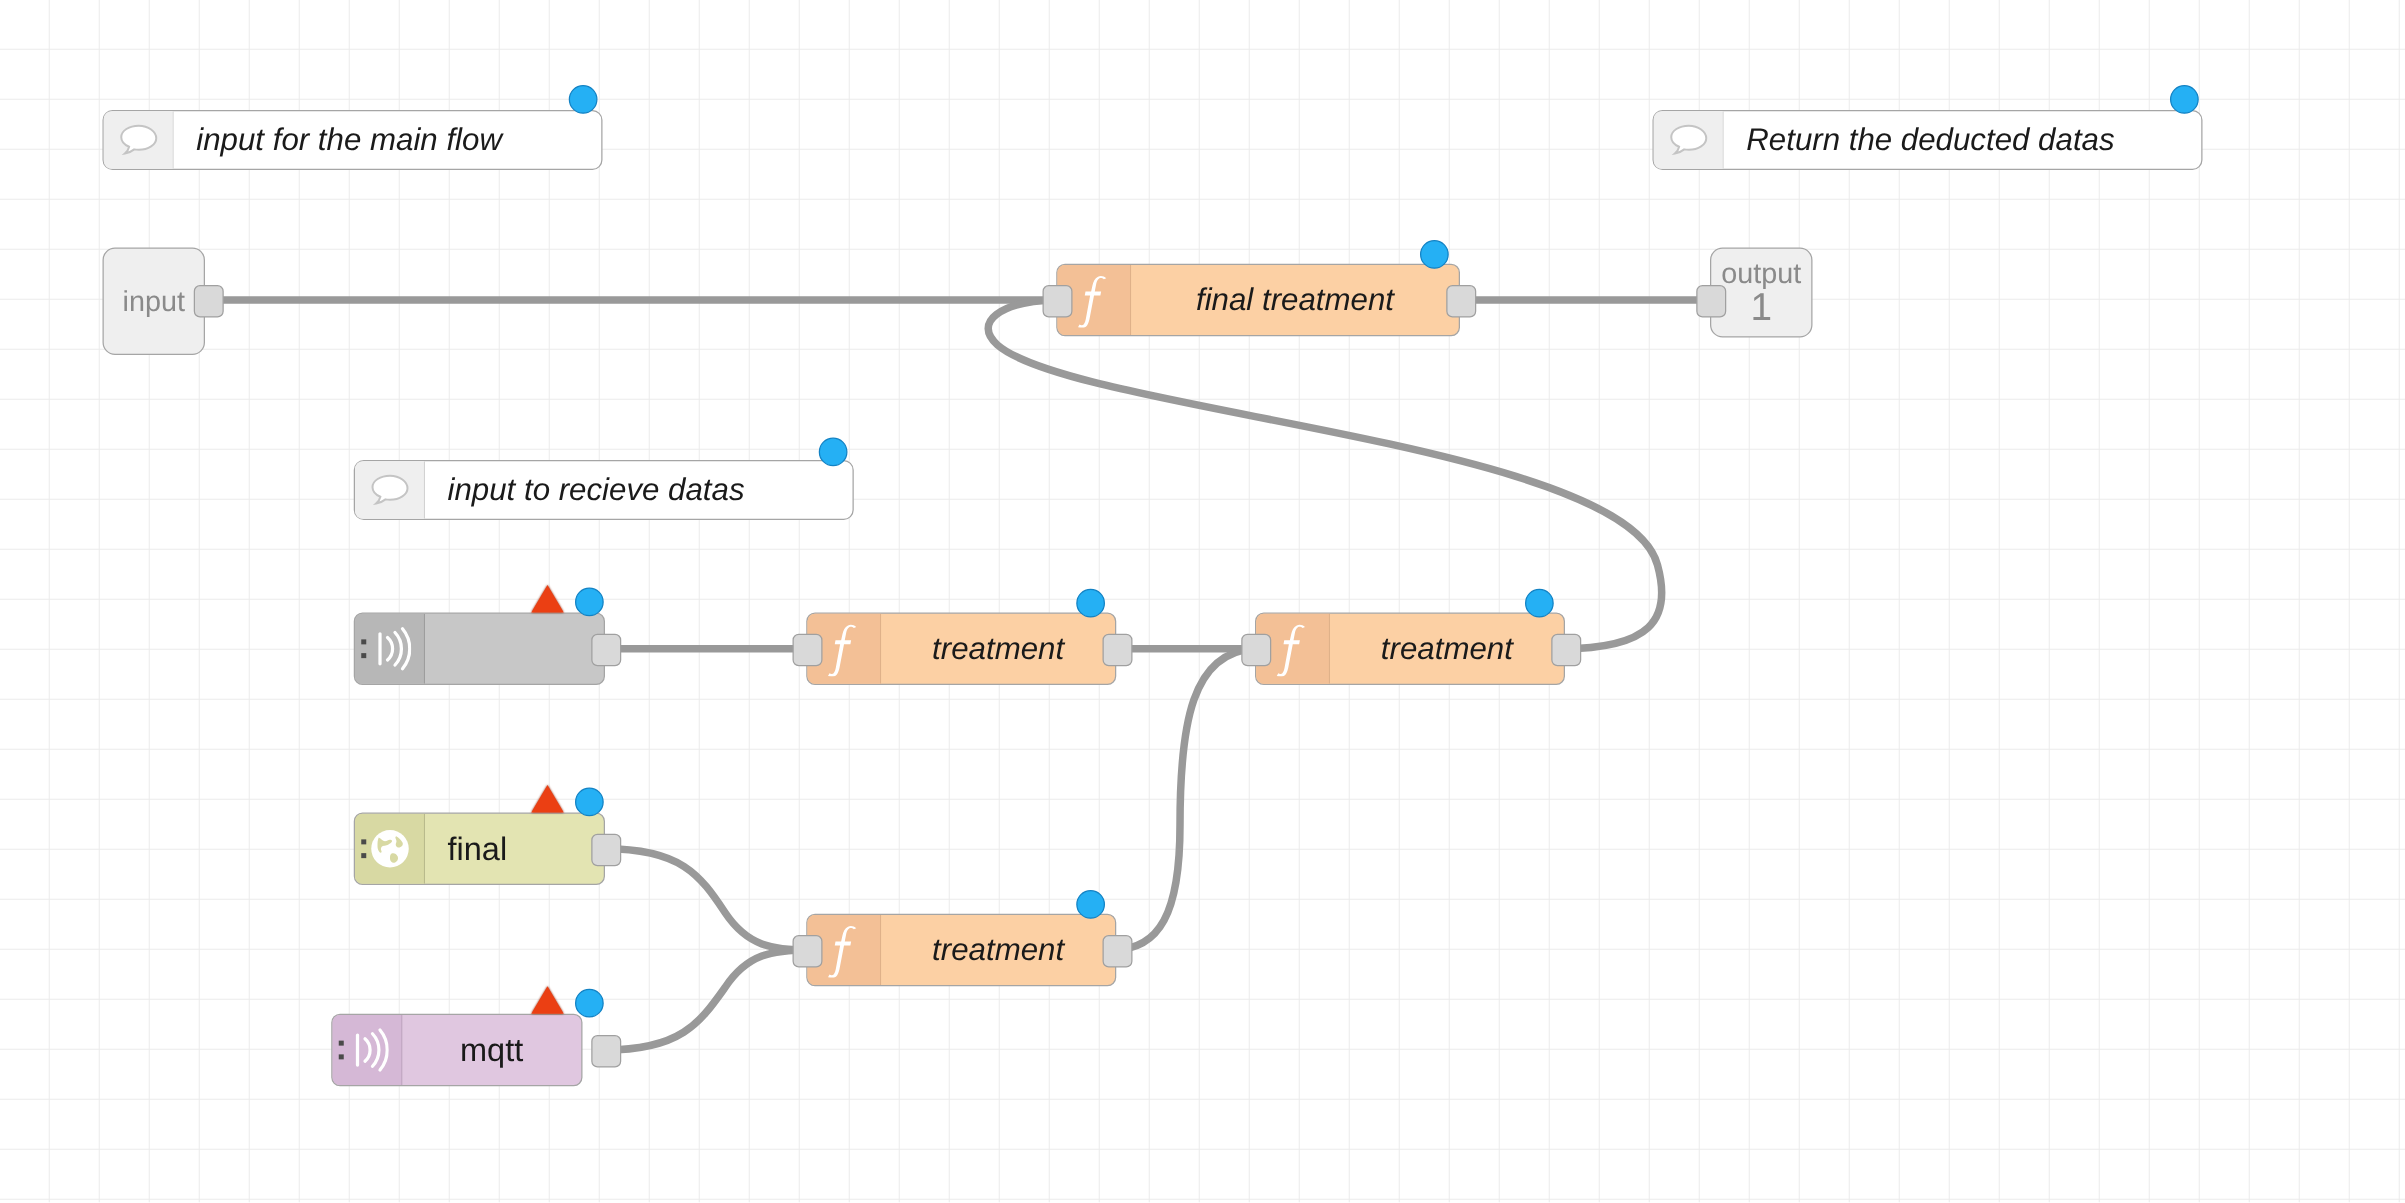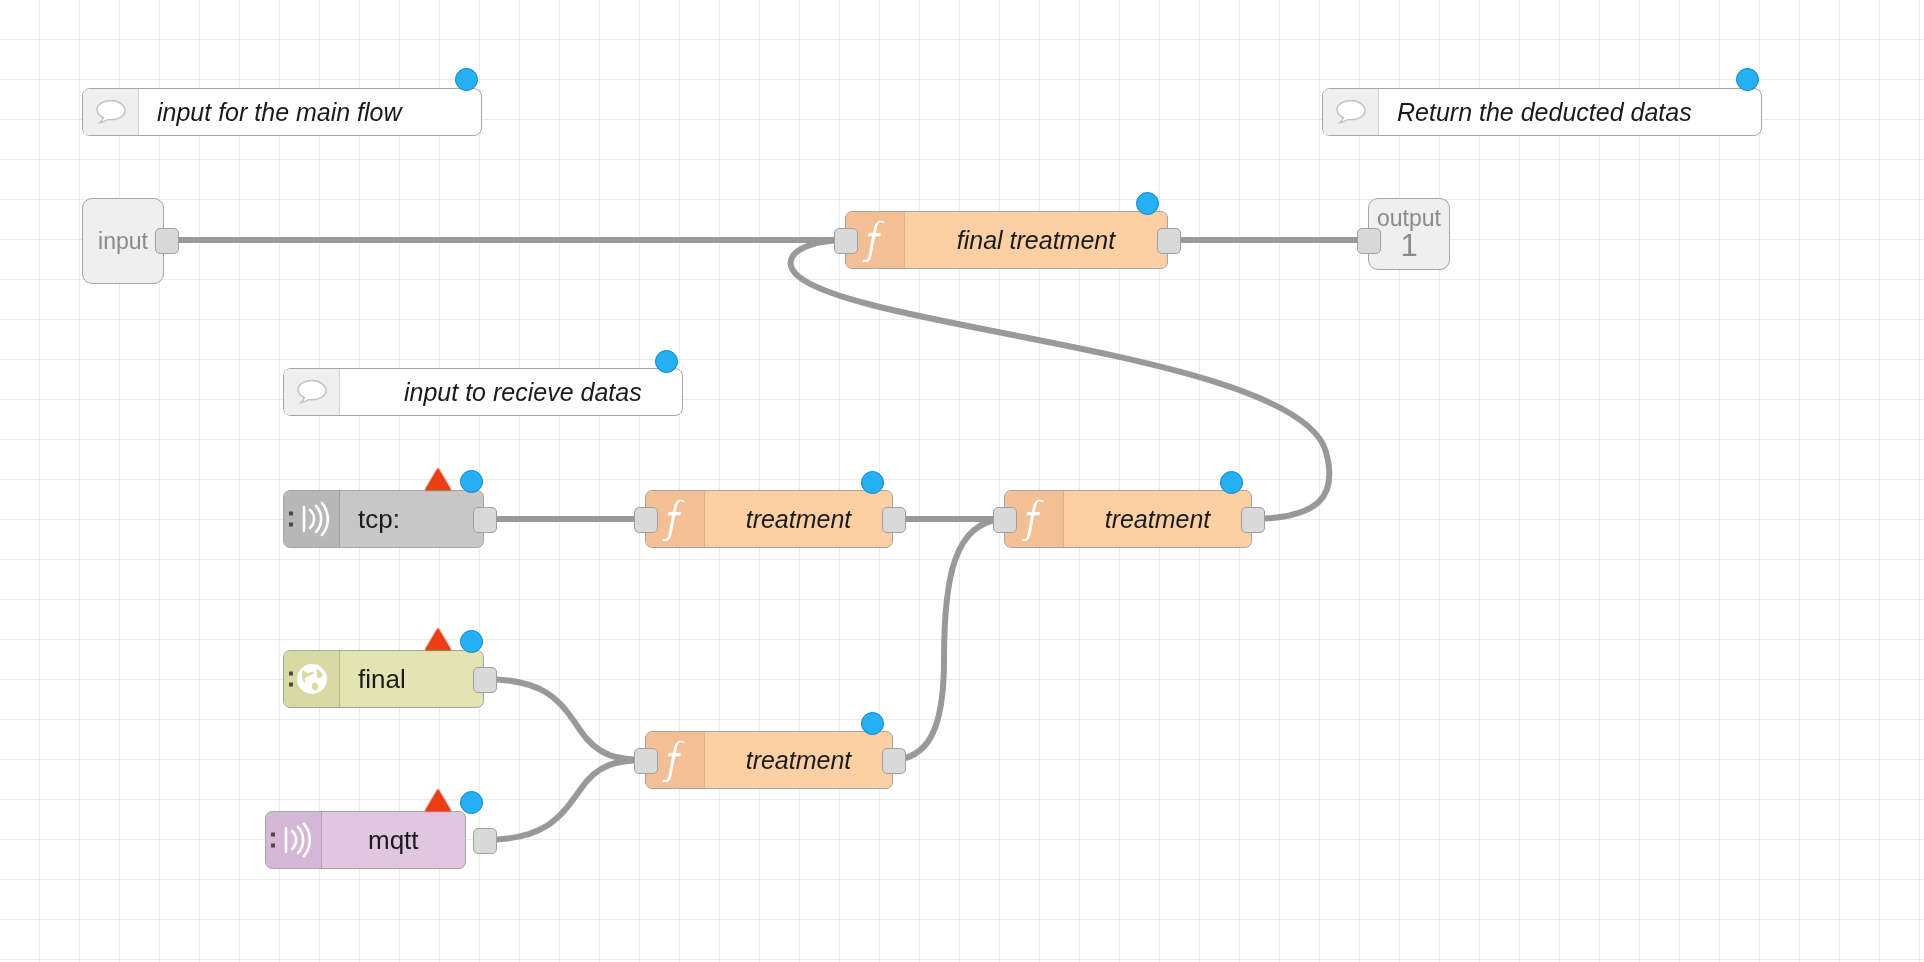--- a/index.html
+++ b/index.html
@@ -232,21 +232,21 @@
   <div class="node comment" style="left:1322px; top:88px; width:440px;">
     <div class="icon-box">
       <svg class="glyph" width="34" height="30" viewBox="0 0 34 30" aria-hidden="true">
         <path d="M17 3.5C9.3 3.5 3 7.6 3 12.7c0 3.2 2.5 6 6.3 7.7-.4 2-1.6 3.8-3.4 5.4 2.9-.5 5.5-1.7 7.5-3.3 1.1.2 2.3.3 3.6.3 7.7 0 14-4.1 14-9.2S24.7 3.5 17 3.5z" fill="#ffffff" stroke="#c4c4c4" stroke-width="1.6"></path>
       </svg>
     </div>
     <div class="label">Return the deducted datas</div>
   </div>
   <div class="dot" style="left:1736px; top:68px;"></div>
 
-  <div class="node comment" style="left:283px; top:368px; width:400px;gap:46px;">
+  <div class="node comment" style="left:283px; top:368px; width:400px;">
     <div class="icon-box">
       <svg class="glyph" width="34" height="30" viewBox="0 0 34 30" aria-hidden="true">
         <path d="M17 3.5C9.3 3.5 3 7.6 3 12.7c0 3.2 2.5 6 6.3 7.7-.4 2-1.6 3.8-3.4 5.4 2.9-.5 5.5-1.7 7.5-3.3 1.1.2 2.3.3 3.6.3 7.7 0 14-4.1 14-9.2S24.7 3.5 17 3.5z" fill="#ffffff" stroke="#c4c4c4" stroke-width="1.6"></path>
       </svg>
     </div>
     <div class="label">input to recieve datas</div>
   </div>
   <div class="dot" style="left:655px; top:350px;"></div>
 
   <div class="node term" style="left:82px; top:198px; width:82px; height:86px;">
@@ -280,21 +280,20 @@
     <div class="icon-box">
       <svg class="glyph" width="34" height="36" viewBox="0 0 34 36" aria-hidden="true">
         <g fill="none" stroke="#ffffff" stroke-width="2.6" stroke-linecap="round">
           <path d="M9 6 v24"></path>
           <path d="M15 9 a12 12 0 0 1 0 18"></path>
           <path d="M21 5 a19 19 0 0 1 0 26"></path>
           <path d="M27 2 a25 25 0 0 1 0 32"></path>
         </g>
       </svg>
     </div>
-    <div class="label">tcp:</div>
   </div>
   <div class="warn" style="left:425px; top:468px;"></div>
   <div class="dot" style="left:460px; top:470px;"></div>
   <div class="port" style="left:473px; top:507px;"></div>
 
   <div class="node src http" style="left:283px; top:650px; width:201px;">
     <div class="edge-ticks">
         <i></i>
         <i></i>
       </div>

